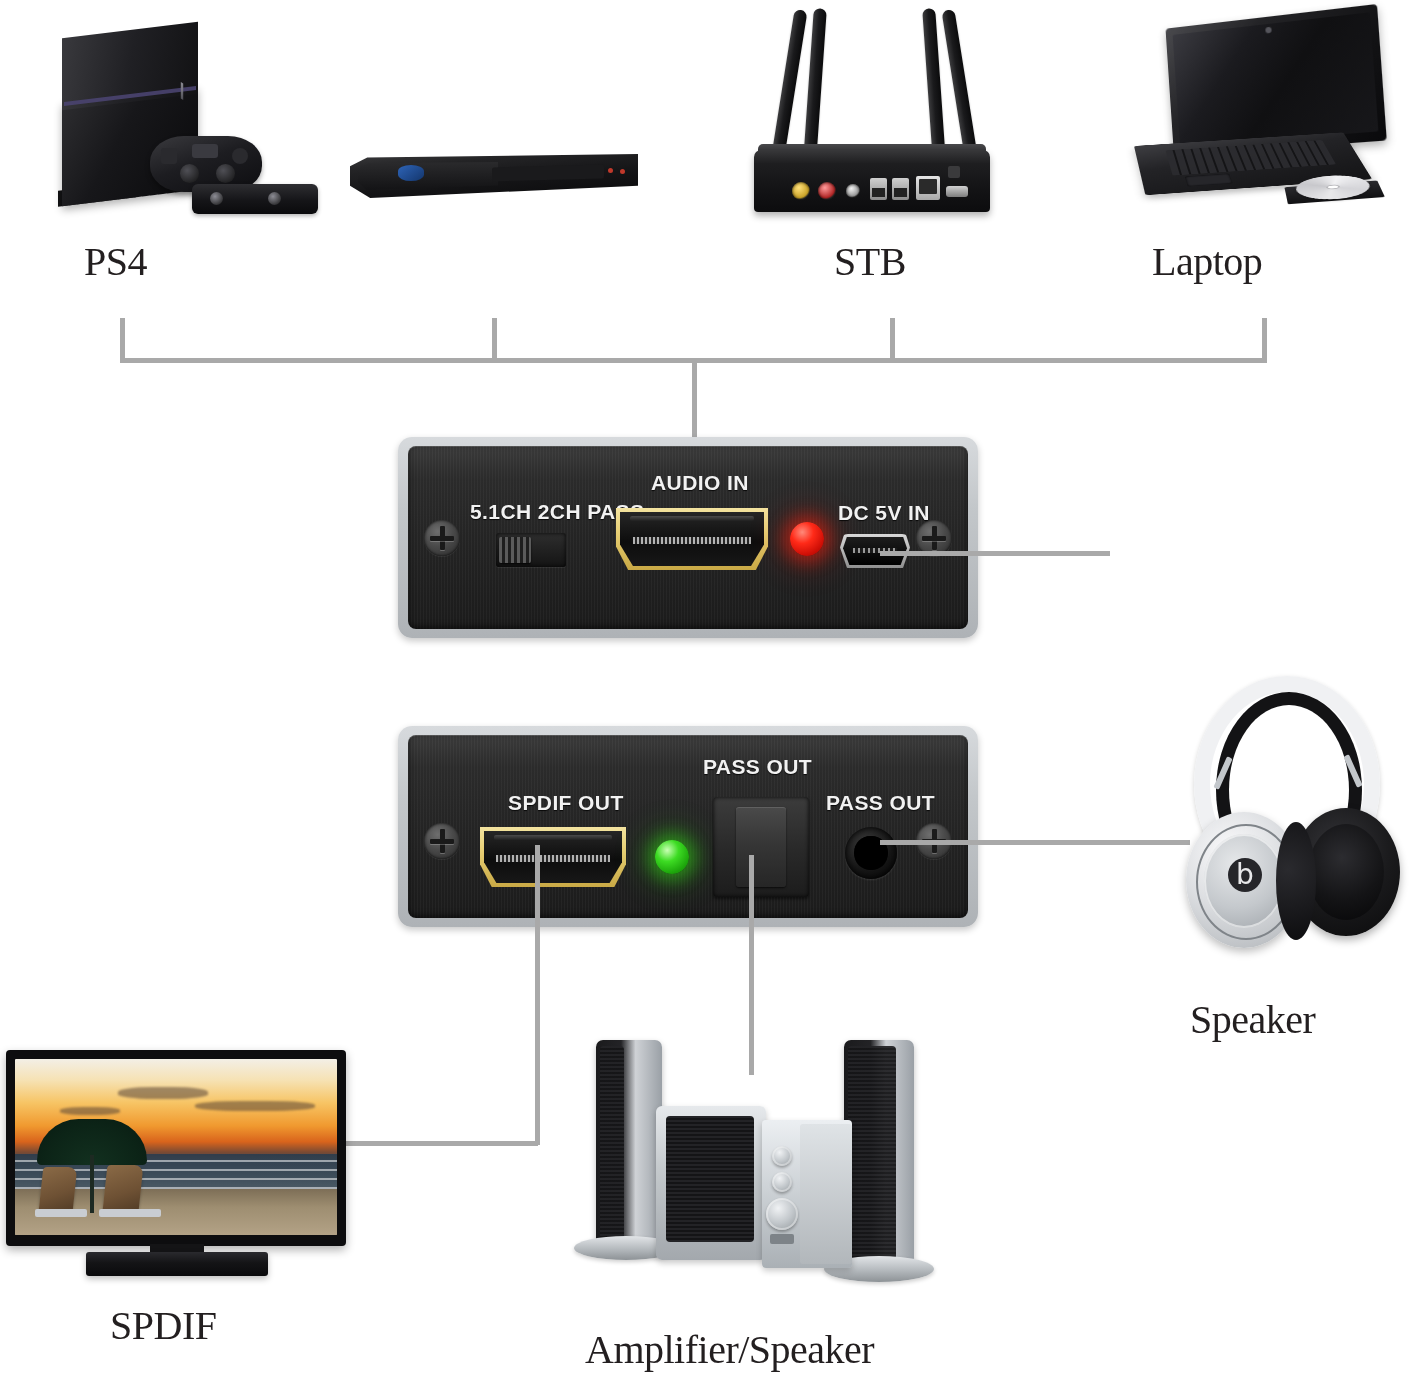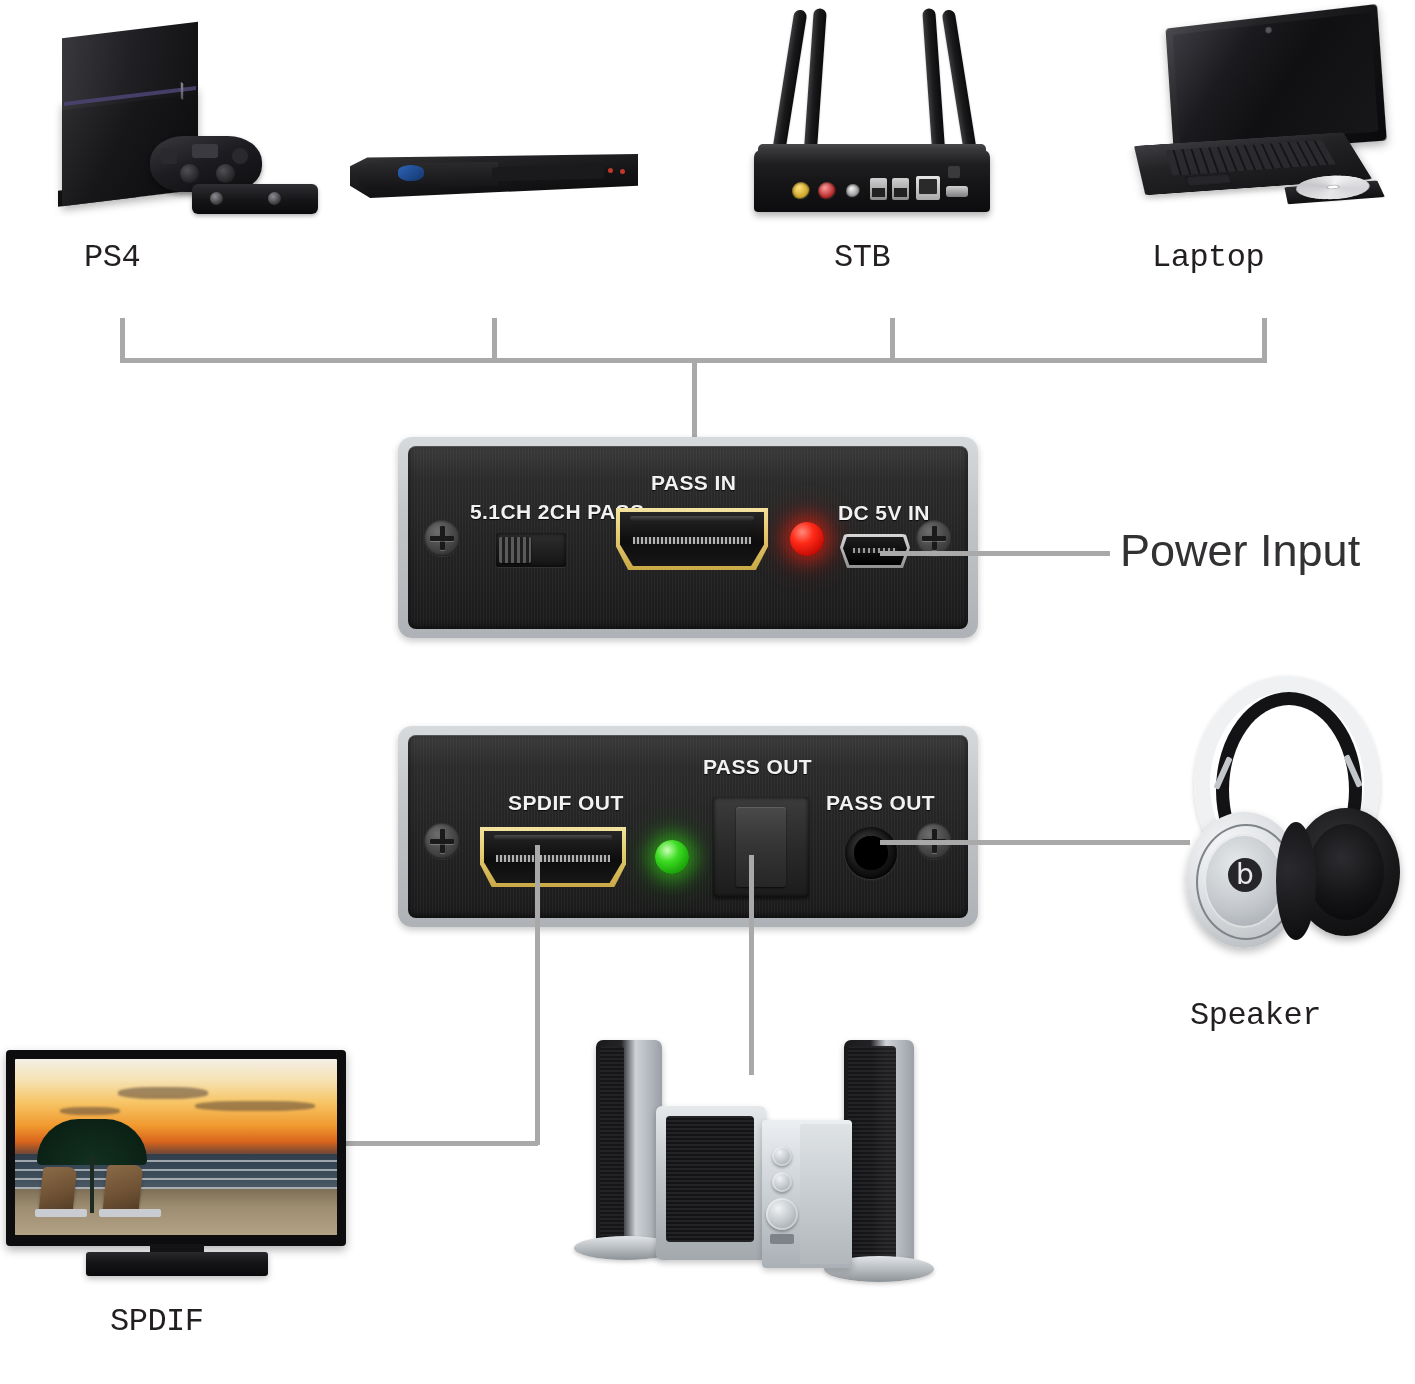--- a/index.html
+++ b/index.html
@@ -3,22 +3,22 @@
 <meta charset="utf-8">
 <style>
   html,body{margin:0;padding:0;background:#ffffff;}
   body{width:1415px;height:1384px;position:relative;overflow:hidden;
        font-family:"Liberation Sans","DejaVu Sans",sans-serif;}
   .stage{position:absolute;left:0;top:0;width:1415px;height:1384px;}
   .abs{position:absolute;}
 
   
   .devlabel{
-    position:absolute;color:#231f20;font-size:32px;line-height:1;
-    font-family:Liberation Mono, monospace;
+    position:absolute;color:#231f20;font-size:40px;line-height:1;
+    font-family:Liberation Serif, serif;
     white-space:nowrap;letter-spacing:-0.5px;
   }
   .sidelabel{
     position:absolute;color:#333133;font-size:45px;line-height:1;
     white-space:nowrap;
   }
 
   
   .wire-h{position:absolute;background:#a9a9a9;height:5px;}
   .wire-v{position:absolute;background:#a9a9a9;width:5px;}
@@ -451,39 +451,38 @@
     <div class="panel-face">
 
       <div class="screw" style="left:16px;top:74px;"></div>
       <div class="screw" style="right:16px;top:74px;"></div>
 
       <div class="port-label" style="left:62px;top:54px;">5.1CH 2CH PASS</div>
       <div class="switch" style="left:88px;top:87px;width:70px;height:34px;">
         <div class="knob"></div>
       </div>
 
-      <div class="port-label" style="left:243px;top:25px;">PASS IN</div>
+      <div class="port-label" style="left:243px;top:25px;">AUDIO IN</div>
       <div class="hdmi" style="left:208px;top:62px;width:152px;height:62px;">
         <div class="hdmi-inner">
           <div class="hdmi-top"></div>
           <div class="hdmi-pins"></div>
         </div>
       </div>
 
       <div class="led red" style="left:382px;top:76px;"></div>
 
       <div class="port-label" style="left:430px;top:55px;">DC 5V IN</div>
       <div class="microusb" style="left:432px;top:88px;width:70px;height:34px;">
         <div class="microusb-in"></div>
       </div>
     </div>
   </div>
 
   <div class="wire-h" style="left:880px;top:551px;width:230px;"></div>
-  <div class="sidelabel" style="left:1120px;top:528px;">Power Input</div>
 
   <div class="panel" style="left:398px;top:726px;width:580px;height:201px;">
     <div class="panel-face">
 
       <div class="screw" style="left:16px;top:88px;"></div>
       <div class="screw" style="right:16px;top:88px;"></div>
 
       <div class="port-label" style="left:100px;top:56px;">SPDIF OUT</div>
       <div class="hdmi" style="left:72px;top:92px;width:146px;height:60px;">
         <div class="hdmi-inner">
@@ -544,20 +543,21 @@
     <div class="sub-face" style="left:100px;top:88px;width:88px;height:126px;"></div>
 
     <div class="amp-body" style="left:196px;top:92px;width:90px;height:148px;"></div>
     <div class="knob-big" style="left:206px;top:118px;width:20px;height:20px;"></div>
     <div class="knob-big" style="left:206px;top:144px;width:20px;height:20px;"></div>
     <div class="knob-big" style="left:200px;top:170px;width:32px;height:32px;"></div>
     <div class="abs" style="left:204px;top:206px;width:24px;height:10px;border-radius:2px;background:#7d8388;"></div>
     <div class="abs" style="left:234px;top:96px;width:52px;height:140px;border-radius:3px;
                 background:linear-gradient(180deg,#dfe3e6,#b2b7bb);"></div>
   </div>
+  <div class="devlabel" style="left:585px;top:1330px;">Amplifier/Speaker</div>
 
   <div class="abs" style="left:1180px;top:672px;width:220px;height:300px;">
     <div class="hp-band" style="left:14px;top:4px;width:186px;height:216px;"></div>
     <div class="hp-pad-band" style="left:36px;top:20px;width:146px;height:196px;"></div>
     <div class="hp-slider" style="left:26px;top:98px;width:34px;height:6px;transform:rotate(-66deg);"></div>
     <div class="hp-slider" style="left:156px;top:96px;width:34px;height:6px;transform:rotate(66deg);"></div>
 
     <div class="hp-cup-dark" style="left:112px;top:136px;width:108px;height:128px;"></div>
     <div class="hp-ear" style="left:128px;top:152px;width:76px;height:96px;"></div>
 

